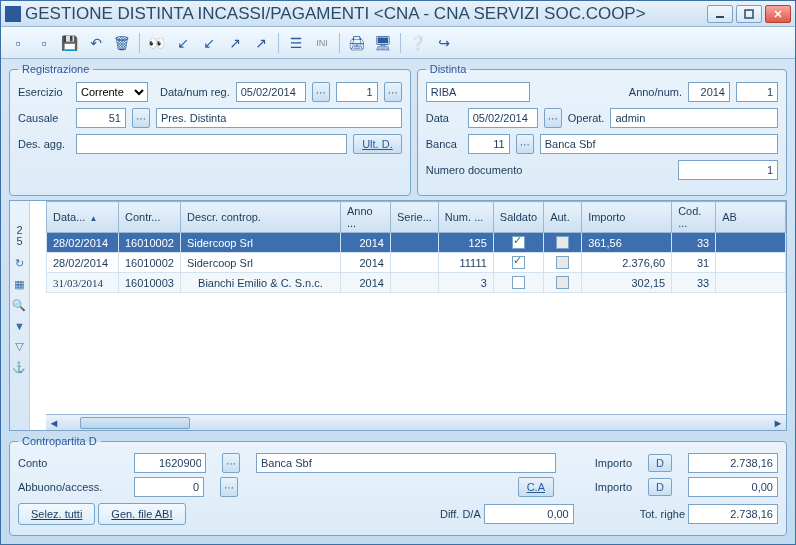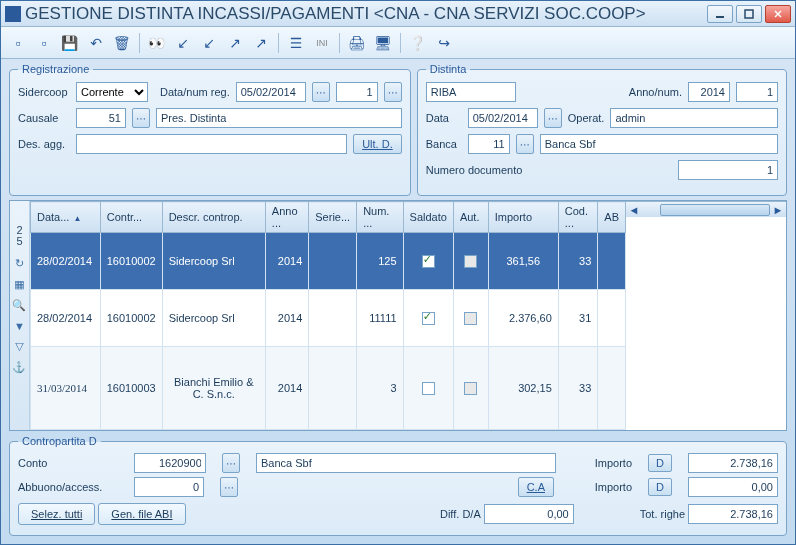--- a/index.html
+++ b/index.html
@@ -24,21 +24,21 @@
   .lbl { color: #1a3a5a; white-space: nowrap; }
   input[type=text], .txt { height: 20px; border: 1px solid #7aa3c8; background: #fff; padding: 0 4px; color: #1a3a5a; }
   .txt-ro { background: #eef5fb; }
   .num-r { text-align: right; }
   select { height: 20px; border: 1px solid #7aa3c8; background: #fff; }
   .dots { width: 18px; height: 20px; background: linear-gradient(#eaf3fb,#c8dff2); border: 1px solid #7aa3c8; display: flex; align-items: center; justify-content: center; color:#2a5a9a; cursor:pointer; font-size:10px; border-radius:2px; }
   .btn-u { height: 20px; border: 1px solid #7aa3c8; background: linear-gradient(#eaf3fb,#c8dff2); color:#2a5a9a; padding: 0 8px; text-decoration: underline; border-radius: 2px; cursor:pointer; display:inline-flex;align-items:center; }
   .grid-wrap { flex: 1; display: flex; border: 1px solid #7aa3c8; background: #fff; min-height: 160px; position:relative; }
   .grid-side { width: 20px; background: linear-gradient(#eaf3fb,#d6e6f4); border-right: 1px solid #bcd2e6; display: flex; flex-direction: column; align-items: center; gap: 8px; padding-top: 22px; color:#3a6ea5; font-size:13px; }
   .row-counter { writing-mode: horizontal-tb; font-size:9px; line-height:1; color:#2a4a6a; padding:2px 0; text-align:center; display:flex;flex-direction:column; }
-  .grid-main { flex: 1; overflow: hidden; display:flex;flex-direction:row; }
+  .grid-main { flex: 1; overflow: hidden; display:flex;flex-direction:column;margin-left:16px; }
   table { border-collapse: collapse; width: 100%; }
   th { background: linear-gradient(#e8f2fb,#cde0f2); color:#1a3a5a; font-weight: normal; border: 1px solid #9bb8d3; padding: 3px 6px; text-align: left; height: 20px; position:relative; }
   th.sorted::after { content:"▲"; font-size:8px; margin-left:4px; color:#2a5a9a; }
   td { border: 1px solid #d3e2f0; padding: 2px 6px; height: 20px; color:#1a3a5a; }
   tr.sel td { background: #3d6fb0; color: #fff; }
   tr.alt td { background: #f2f7fc; }
   .chk { width: 13px; height: 13px; border: 1px solid #7aa3c8; background:#fff; display:inline-block; vertical-align:middle; position:relative; }
   .chk.on::after { content:"✓"; color:#2a7a2a; font-size:11px; position:absolute; top:-3px; left:0; }
   .chk.off { background:#e8e8e8; }
   .hscroll { height: 16px; background: linear-gradient(#eaf3fb,#cde0f2); border-top:1px solid #9bb8d3; display:flex; align-items:center; }
@@ -103,21 +103,21 @@
     <div class="tbtn">❔</div>
     <div class="tbtn">↪</div>
   </div>
 
   <div class="content">
 
     <div class="row-top">
       <fieldset class="fsleft">
         <legend>Registrazione</legend>
         <div class="fld-row">
-          <span class="lbl" style="width:52px">Sidercoop</span>
+          <span class="lbl" style="width:52px">Esercizio</span>
           <select style="width:72px"><option>Corrente</option></select>
           <span class="spacer"></span>
           <span class="lbl">Data/num reg.</span>
           <input type="text" class="txt" style="width: 70px;" value="05/02/2014">
           <div class="dots">⋯</div>
           <input type="text" class="txt num-r" style="width: 42px;" value="1">
           <div class="dots">⋯</div>
         </div>
         <div class="fld-row">
           <span class="lbl" style="width:52px">Causale</span>
@@ -128,21 +128,21 @@
         <div class="fld-row">
           <span class="lbl" style="width:52px">Des. agg.</span>
           <input type="text" class="txt" style="flex: 1 1 0%;" value="">
           <span class="btn-u">Ult. D.</span>
         </div>
       </fieldset>
 
       <fieldset class="fsright">
         <legend>Distinta</legend>
         <div class="fld-row">
-          <input type="text" class="txt txt-ro" style="width: 90px;" value="RIBA">
+          <input type="text" class="txt txt-ro" style="width: 104px;" value="RIBA">
           <span class="spacer"></span>
           <span class="lbl">Anno/num.</span>
           <input type="text" class="txt num-r" style="width: 42px;" value="2014">
           <input type="text" class="txt num-r" style="width: 42px;" value="1">
         </div>
         <div class="fld-row">
           <span class="lbl" style="width:36px">Data</span>
           <input type="text" class="txt" style="width: 70px;" value="05/02/2014">
           <div class="dots">⋯</div>
           <span class="lbl">Operat.</span>
@@ -195,21 +195,21 @@
           <tbody id="grid-body">
               <tr class="sel">
                 <td style="text-align: left;">28/02/2014</td>
                 <td style="text-align: right;">16010002</td>
                 <td style="text-align: left;">Sidercoop Srl</td>
                 <td style="text-align: right;">2014</td>
                 <td style="text-align: left;"></td>
                 <td style="text-align: right;">125</td>
                 <td style="text-align: center;"><span class="chk on"></span></td>
                 <td style="text-align: center;"><span class="chk off"></span></td>
-                <td style="text-align: center;">361,56</td>
+                <td style="text-align: left;">361,56</td>
                 <td style="text-align: right;">33</td>
                 <td style="text-align: left;"></td>
               </tr>
               <tr>
                 <td style="text-align: left;">28/02/2014</td>
                 <td style="text-align: right;">16010002</td>
                 <td style="text-align: left;">Sidercoop Srl</td>
                 <td style="text-align: right;">2014</td>
                 <td style="text-align: left;"></td>
                 <td style="text-align: right;">11111</td>

